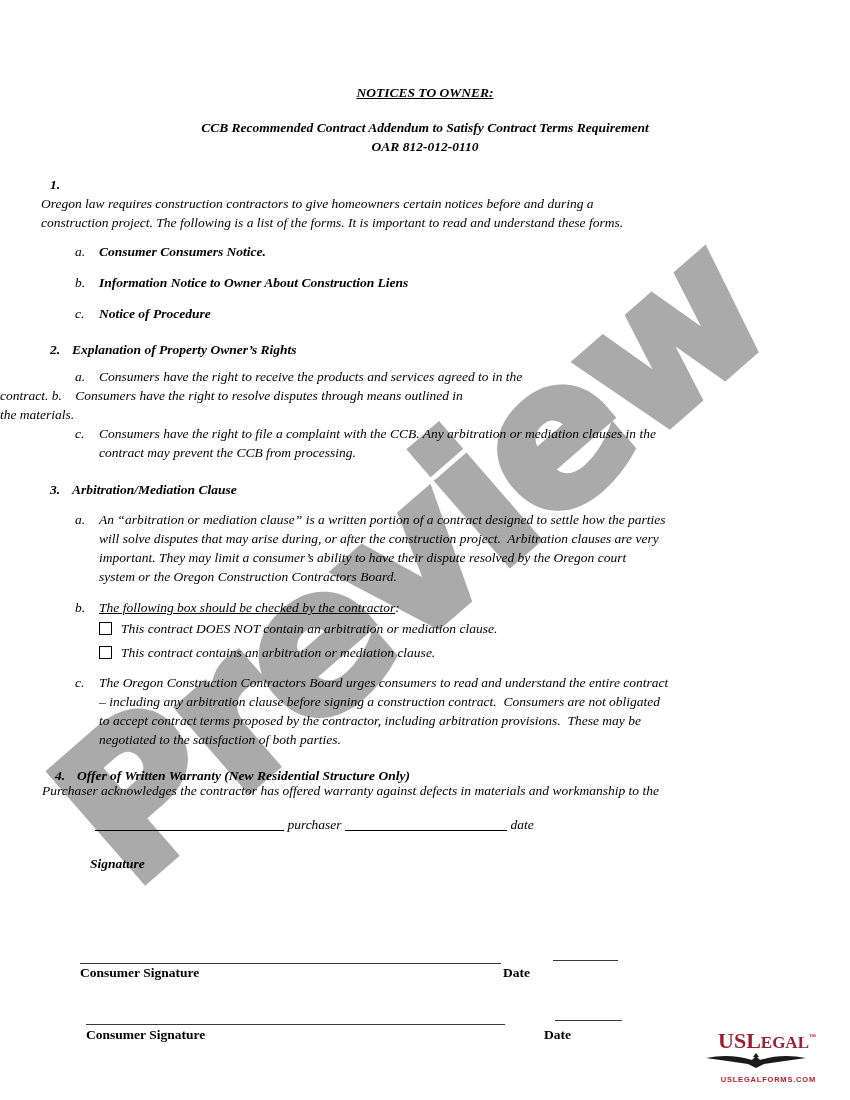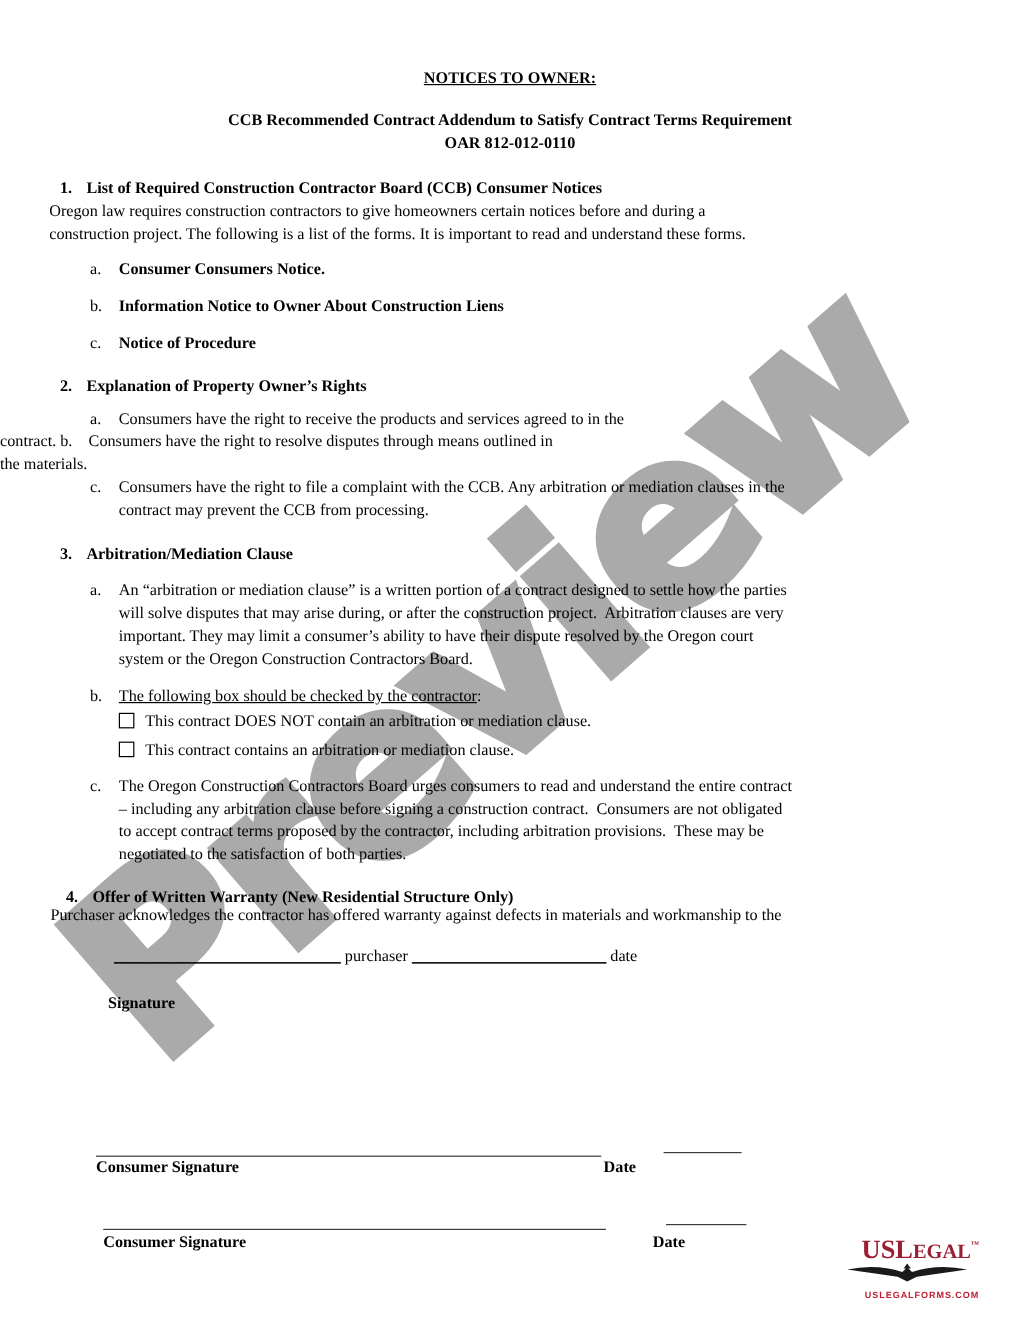--- a/index.html
+++ b/index.html
@@ -10,21 +10,21 @@
     font-size:13.5px; line-height:19px;
   }
   .watermark {
     position:absolute; left:410px; top:560px;
     transform:translate(-50%,-50%) rotate(-41deg);
     font-family:"DejaVu Sans","Liberation Sans",sans-serif;
     font-weight:bold; font-size:196px; letter-spacing:-4px;
     color:#aaaaaa; -webkit-text-stroke:9px #aaaaaa;
     white-space:nowrap; z-index:0;
   }
-  .content {position:relative; z-index:1; padding-top:55px;}
+  .content {position:relative; z-index:1; padding-top:83px;font-style:italic;}
   .center {text-align:center;}
   .b {font-weight:bold;}
   .u {text-decoration:underline;}
   .sec {display:flex; margin-left:50px;}
   .sec .num {flex:none; width:22px; font-weight:bold;}
   .sec .head {font-weight:bold;}
   .item {display:flex; margin-left:75px;}
   .item .letter {flex:none; width:24px;}
   .item .itext {flex:1; white-space:pre-wrap;}
   .intro {margin-left:41px; white-space:pre-wrap;}
@@ -56,21 +56,20 @@
   <div class="watermark">Preview</div>
 
   <div class="content">
 
     <div class="center b u">NOTICES TO OWNER:</div>
     <div class="center b" style="margin-top:16px;">CCB Recommended Contract Addendum to Satisfy Contract Terms Requirement</div>
     <div class="center b">OAR 812-012-0110</div>
 
     <div class="sec" style="margin-top:19px;">
       <span class="num">1.</span>
-      <span class="head">List of Required Construction Contractor Board (CCB) Consumer Notices</span>
     </div>
     <div class="intro">Oregon law requires construction contractors to give homeowners certain notices before and during a</div>
     <div class="intro">construction project. The following is a list of the forms. It is important to read and understand these forms.</div>
 
     <div class="item" style="margin-top:10px;">
       <span class="letter">a.</span>
       <span class="itext b">Consumer Consumers Notice.</span>
     </div>
     <div class="item" style="margin-top:12px;">
       <span class="letter">b.</span>

